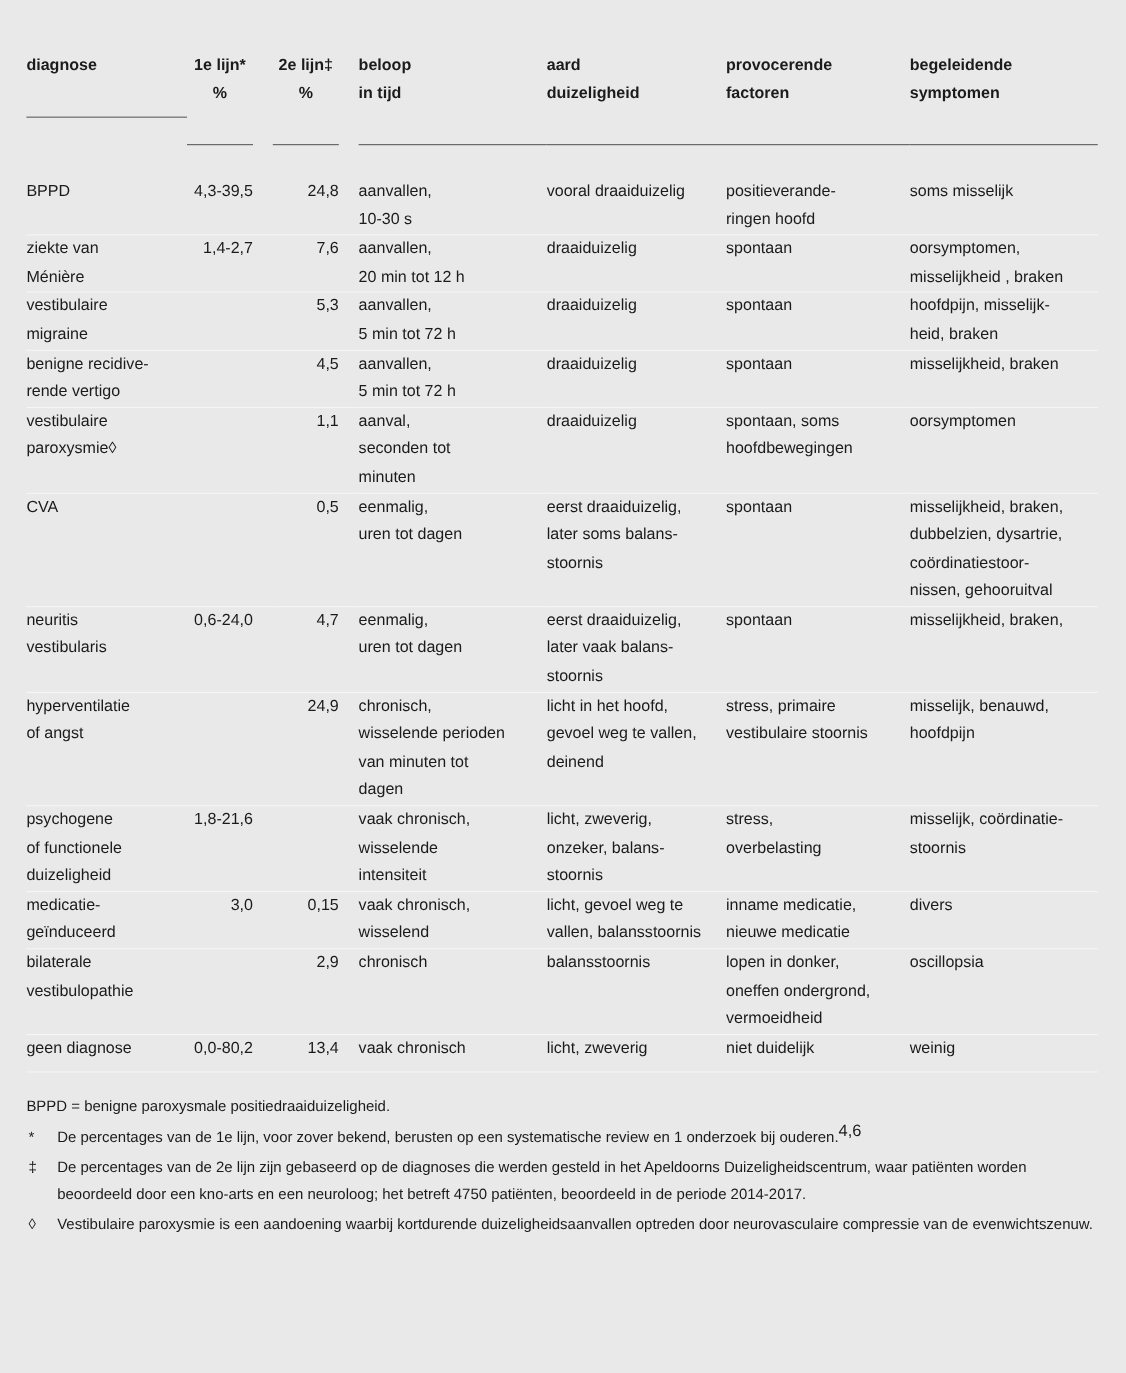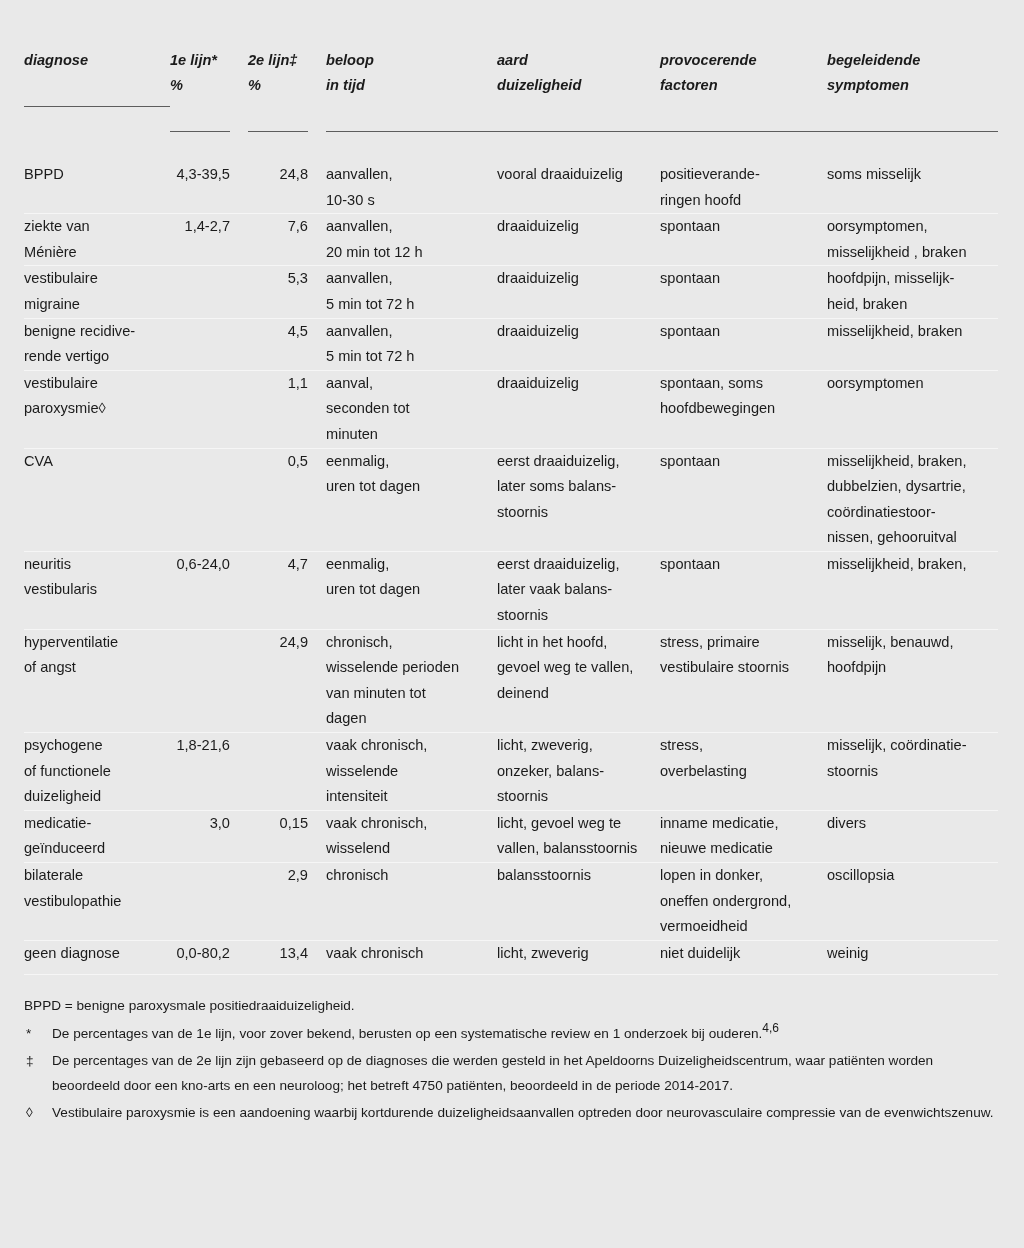--- a/index.html
+++ b/index.html
@@ -46,24 +46,23 @@
   col.c-aard   { width: 163px; }
   col.c-prov   { width: 167px; }
   col.c-beg    { width: 171px; }
 
   
   thead th {
     font-weight: bold;
     text-align: left;
     padding: 0 12px 0 0;
     white-space: pre-line;
-    font-style: italic;
   }
   thead th.num {
-    text-align: left;
+    text-align: center;
     padding-right: 18px;
   }
   thead th .rule {
     display: block;
     height: 0;
     border-bottom: 1.6px solid #5d5d5d;
     margin-top: 7px;
     margin-bottom: 0;
   }
 
@@ -112,21 +111,21 @@
   }
   .note .marker {
     flex: 0 0 26px;
     text-align: left;
     padding-left: 2px;
   }
   .note .body {
     flex: 1 1 auto;
   }
   .note .body sup {
-    font-size: 12px;
+    font-size: 15px;
     vertical-align: super;
     line-height: 0;
   }
 </style>
 </head>
 <body>
 
 <div class="sheet">
 
   <table class="dx">

